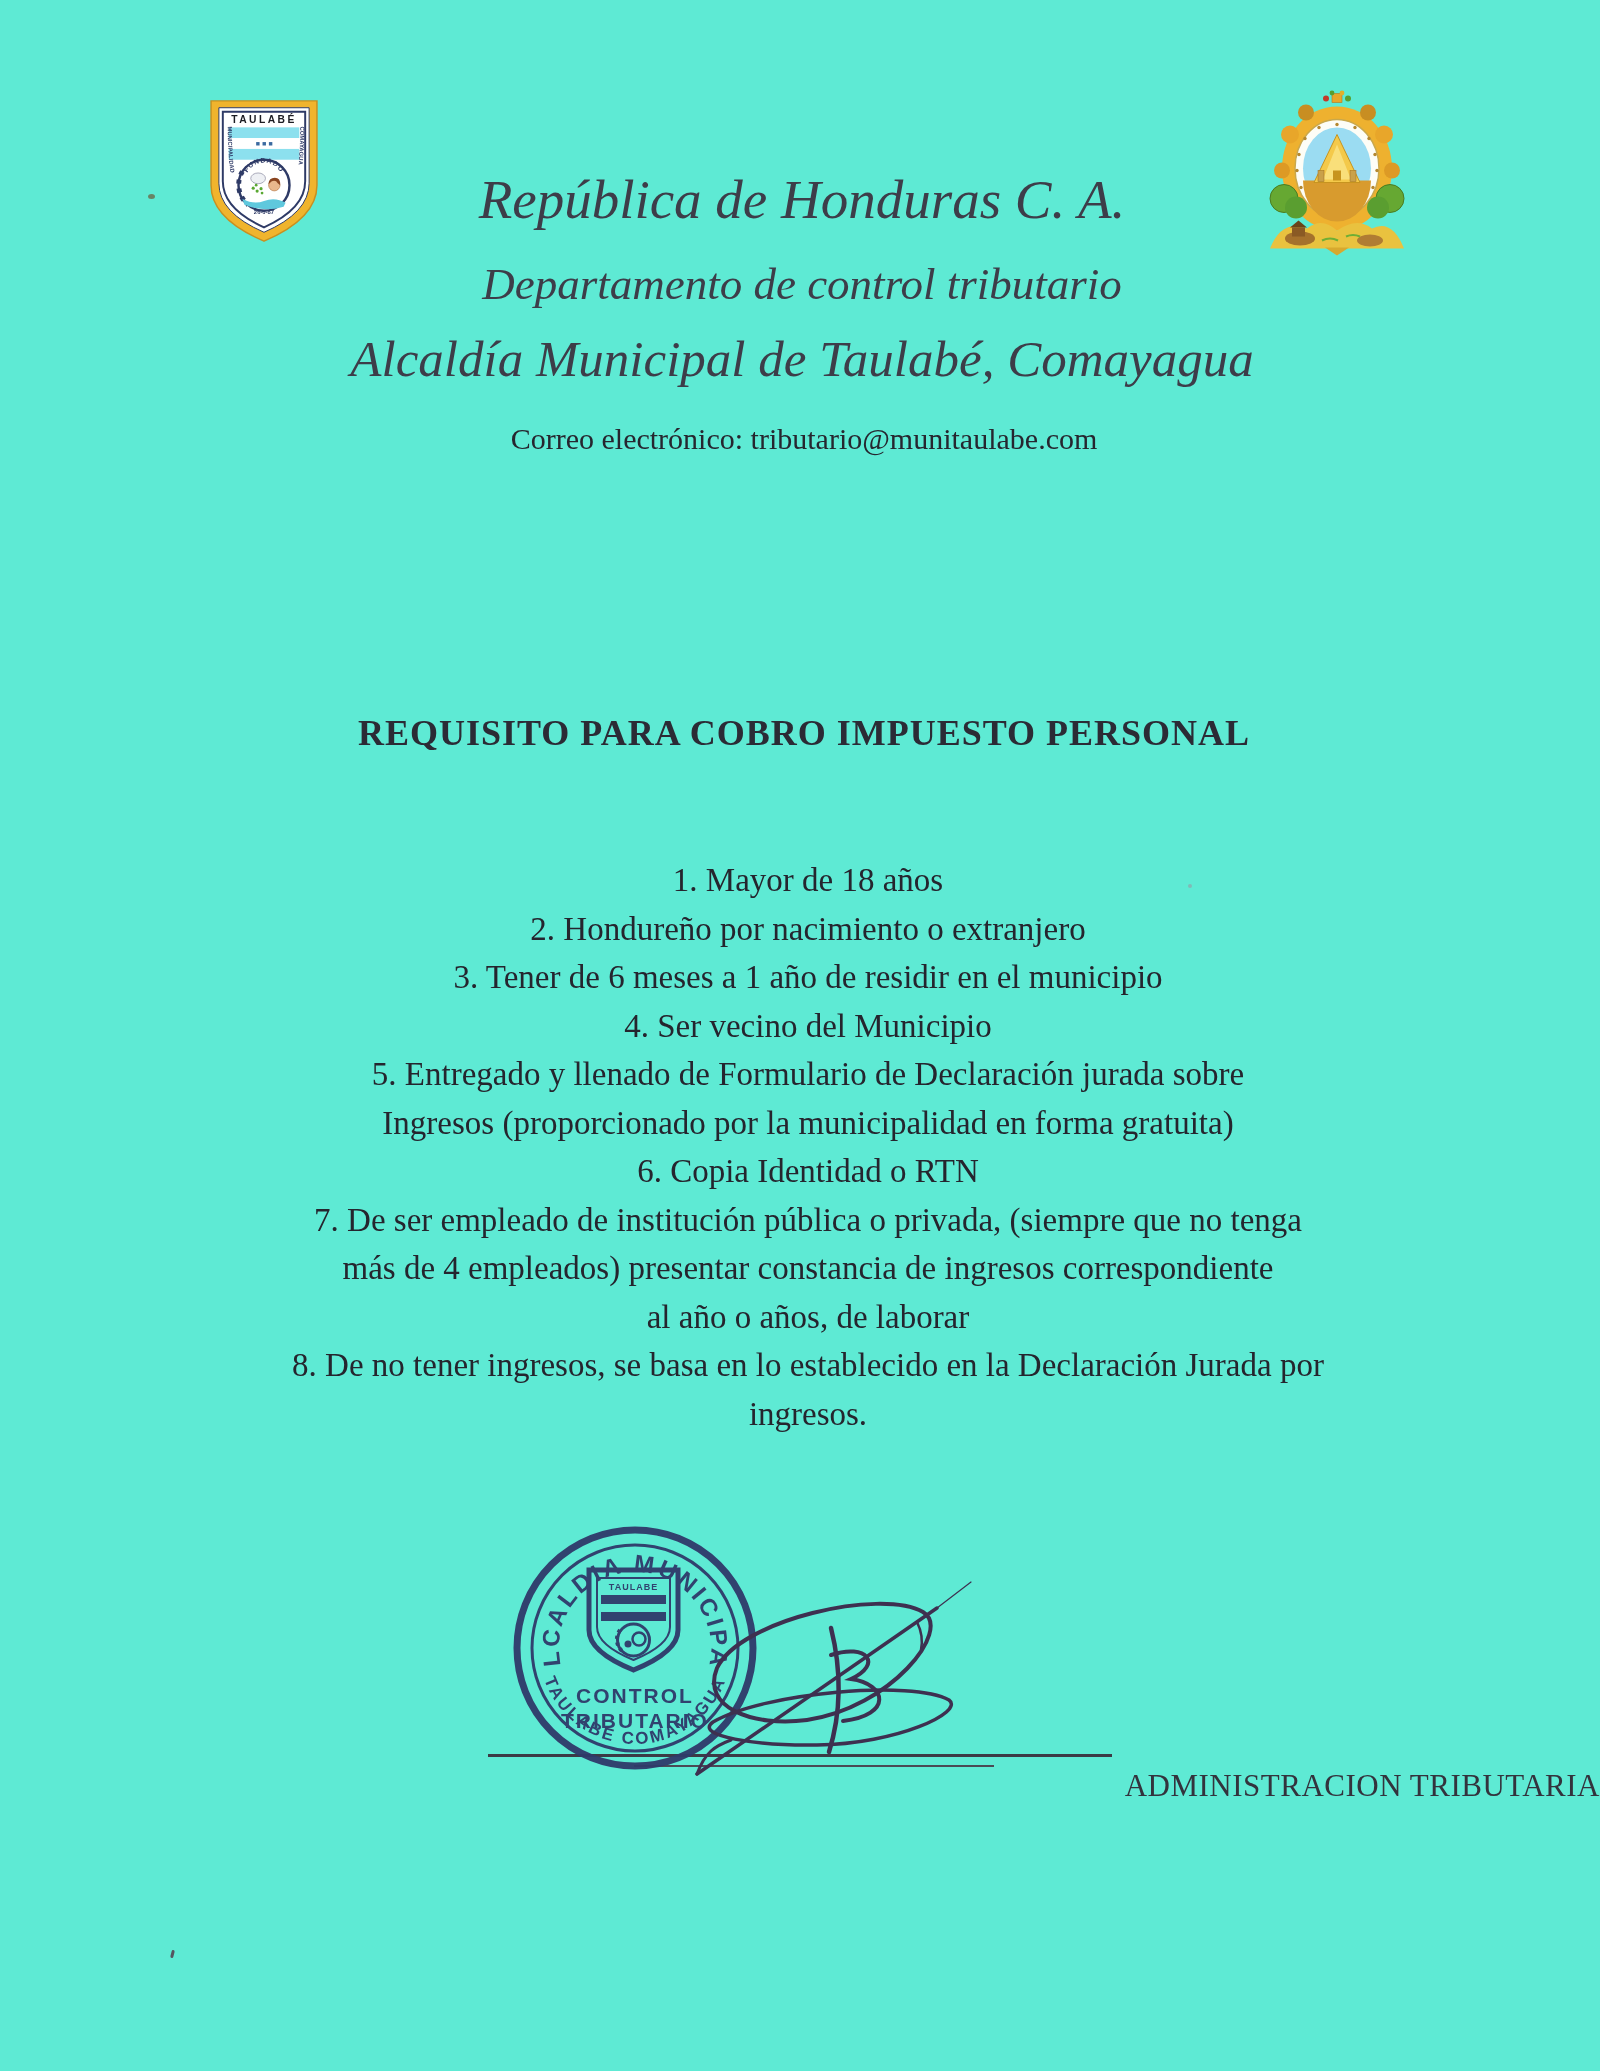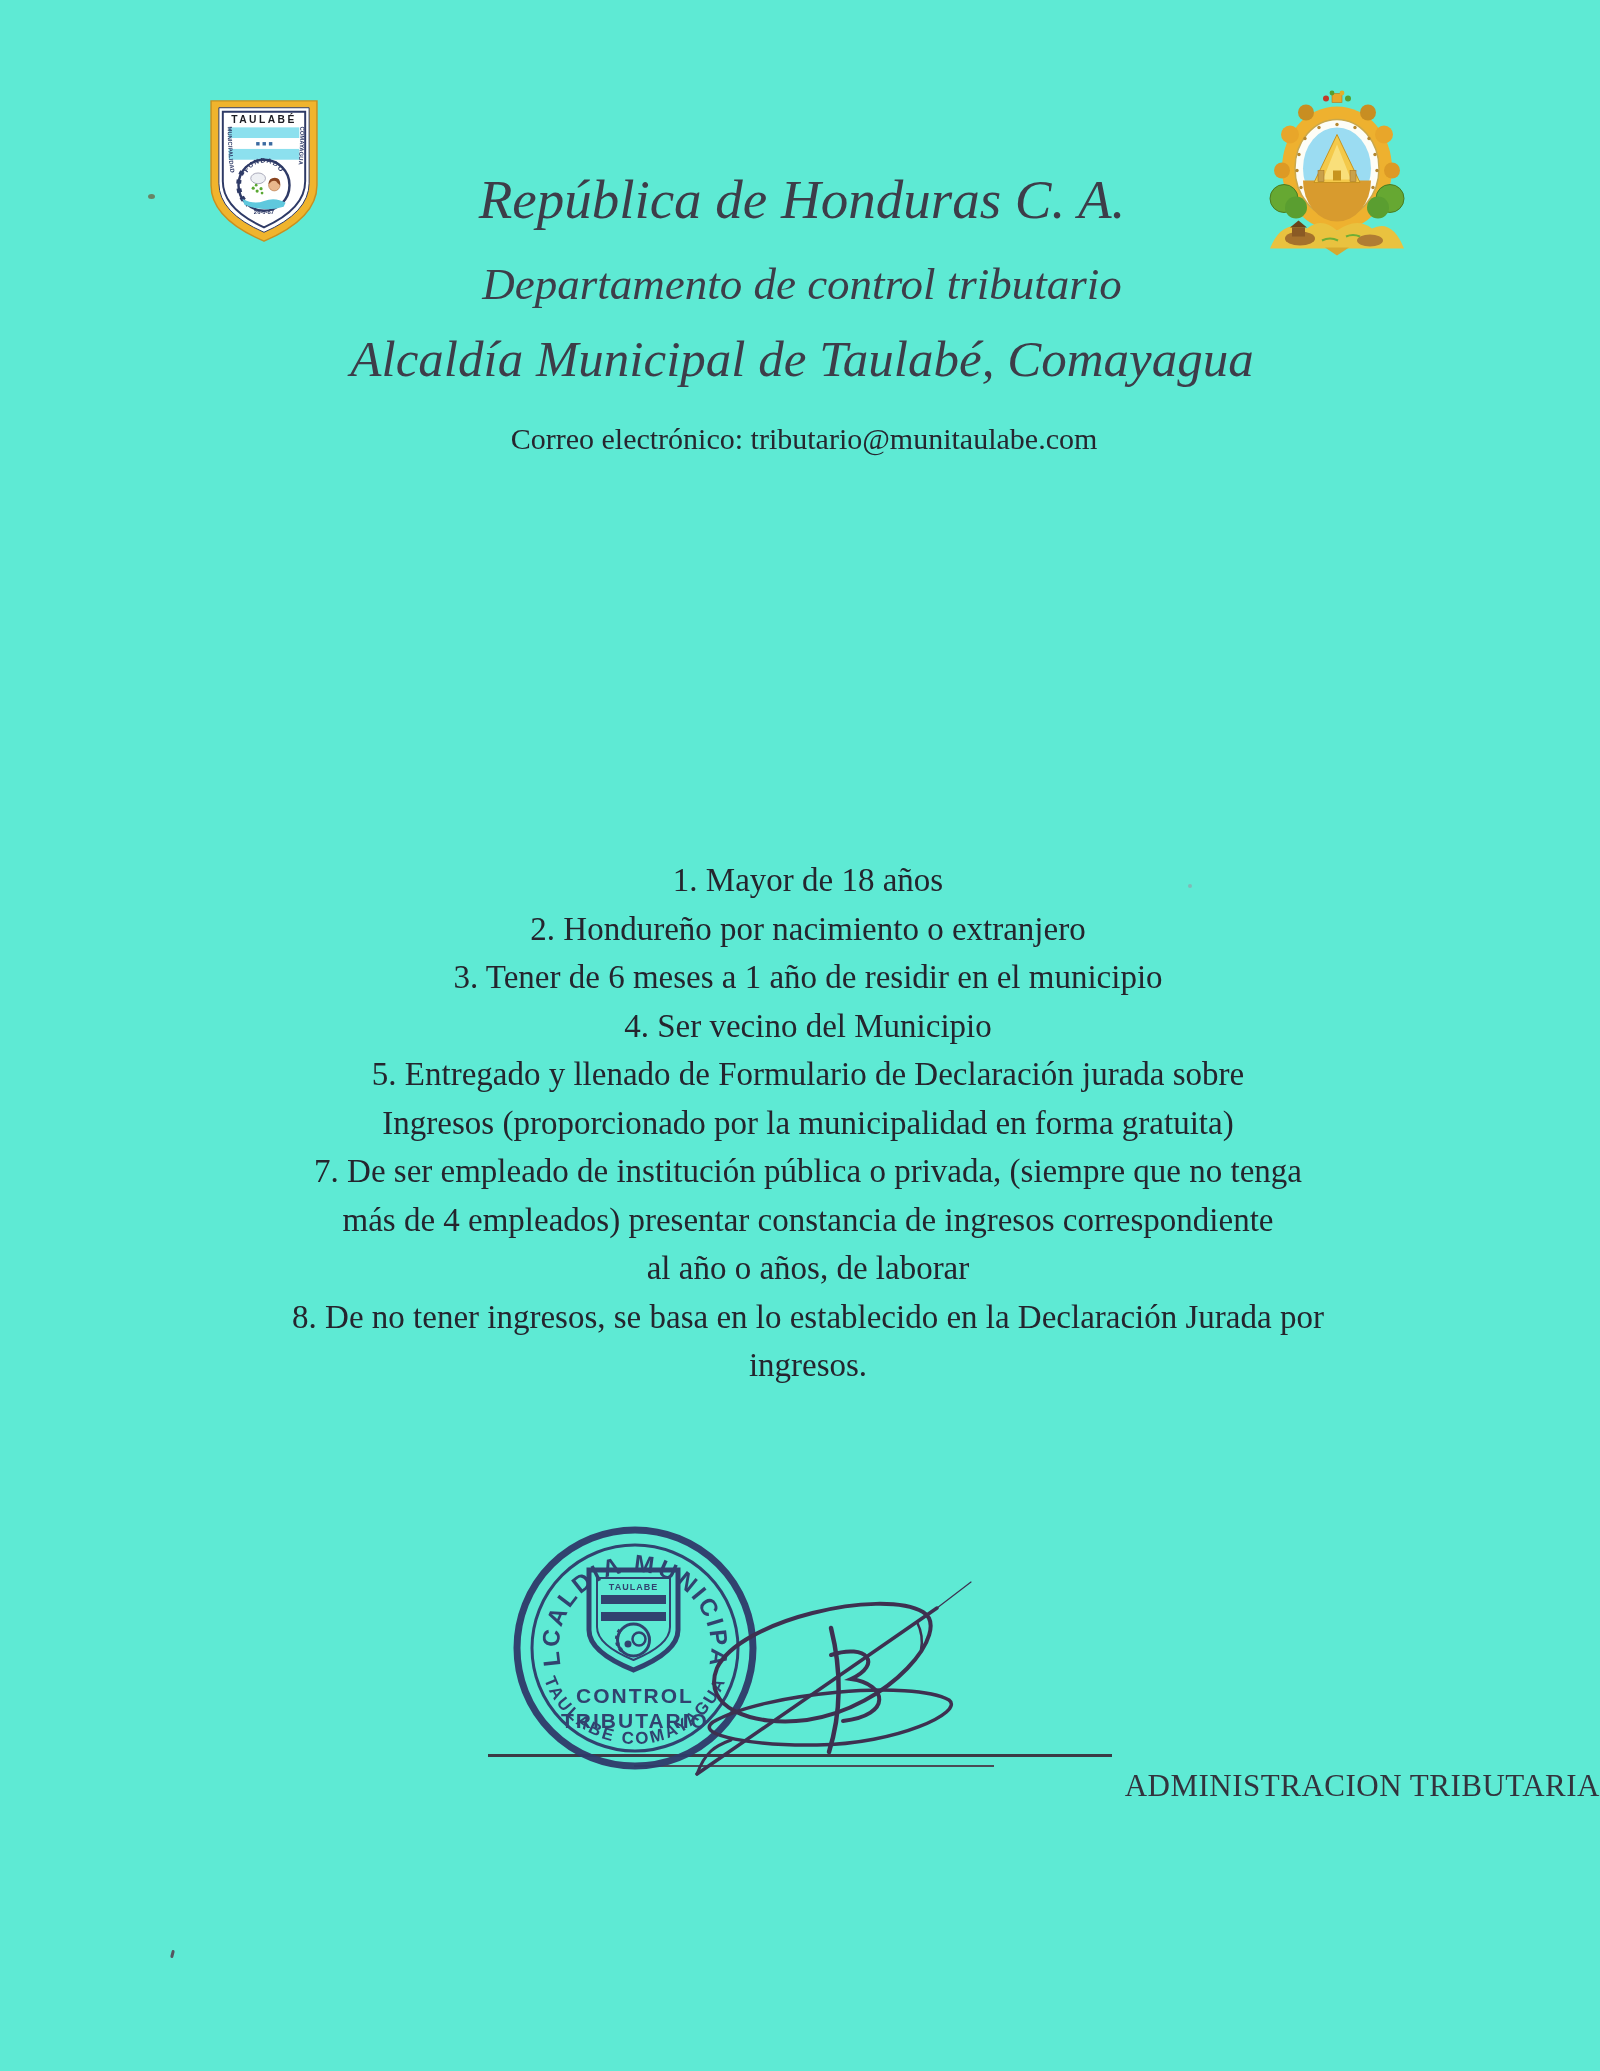--- a/index.html
+++ b/index.html
@@ -132,28 +132,30 @@
     <polygon points="28,137 45,137 36.5,130" fill="#6b4318"></polygon>
     <path d="M60,150 q8,-4 16,0 M84,146 q7,-3 14,0" stroke="#6fae35" stroke-width="2" fill="none"></path>
     <polygon points="63,157 87,157 75,165" fill="#d8a92e"></polygon>
   </svg>
 
   <div class="abs script l1">República de Honduras C. A.</div>
   <div class="abs script l2">Departamento de control tributario</div>
   <div class="abs script l3">Alcaldía Municipal de Taulabé, Comayagua</div>
   <div class="abs email">Correo electrónico: tributario@munitaulabe.com</div>
 
+  <div class="abs doc-title">REQUISITO PARA COBRO IMPUESTO PERSONAL</div>
 
   <div class="abs req-list">
     <div class="req-line">1. Mayor de 18 años</div>
     <div class="req-line">2. Hondureño por nacimiento o extranjero</div>
     <div class="req-line">3. Tener de 6 meses a 1 año de residir en el municipio</div>
     <div class="req-line">4. Ser vecino del Municipio</div>
     <div class="req-line">5. Entregado y llenado de Formulario de Declaración jurada sobre</div>
     <div class="req-line">Ingresos (proporcionado por la municipalidad en forma gratuita)</div>
+    <div class="req-line">6. Copia Identidad o RTN</div>
     <div class="req-line">7. De ser empleado de institución pública o privada, (siempre que no tenga</div>
     <div class="req-line">más de 4 empleados) presentar constancia de ingresos correspondiente</div>
     <div class="req-line">al año o años, de laborar</div>
     <div class="req-line">8. De no tener ingresos, se basa en lo establecido en la Declaración Jurada por</div>
     <div class="req-line">ingresos.</div>
   </div>
 
   <div class="abs rule-long"></div>
   <div class="abs rule-short"></div>
 

